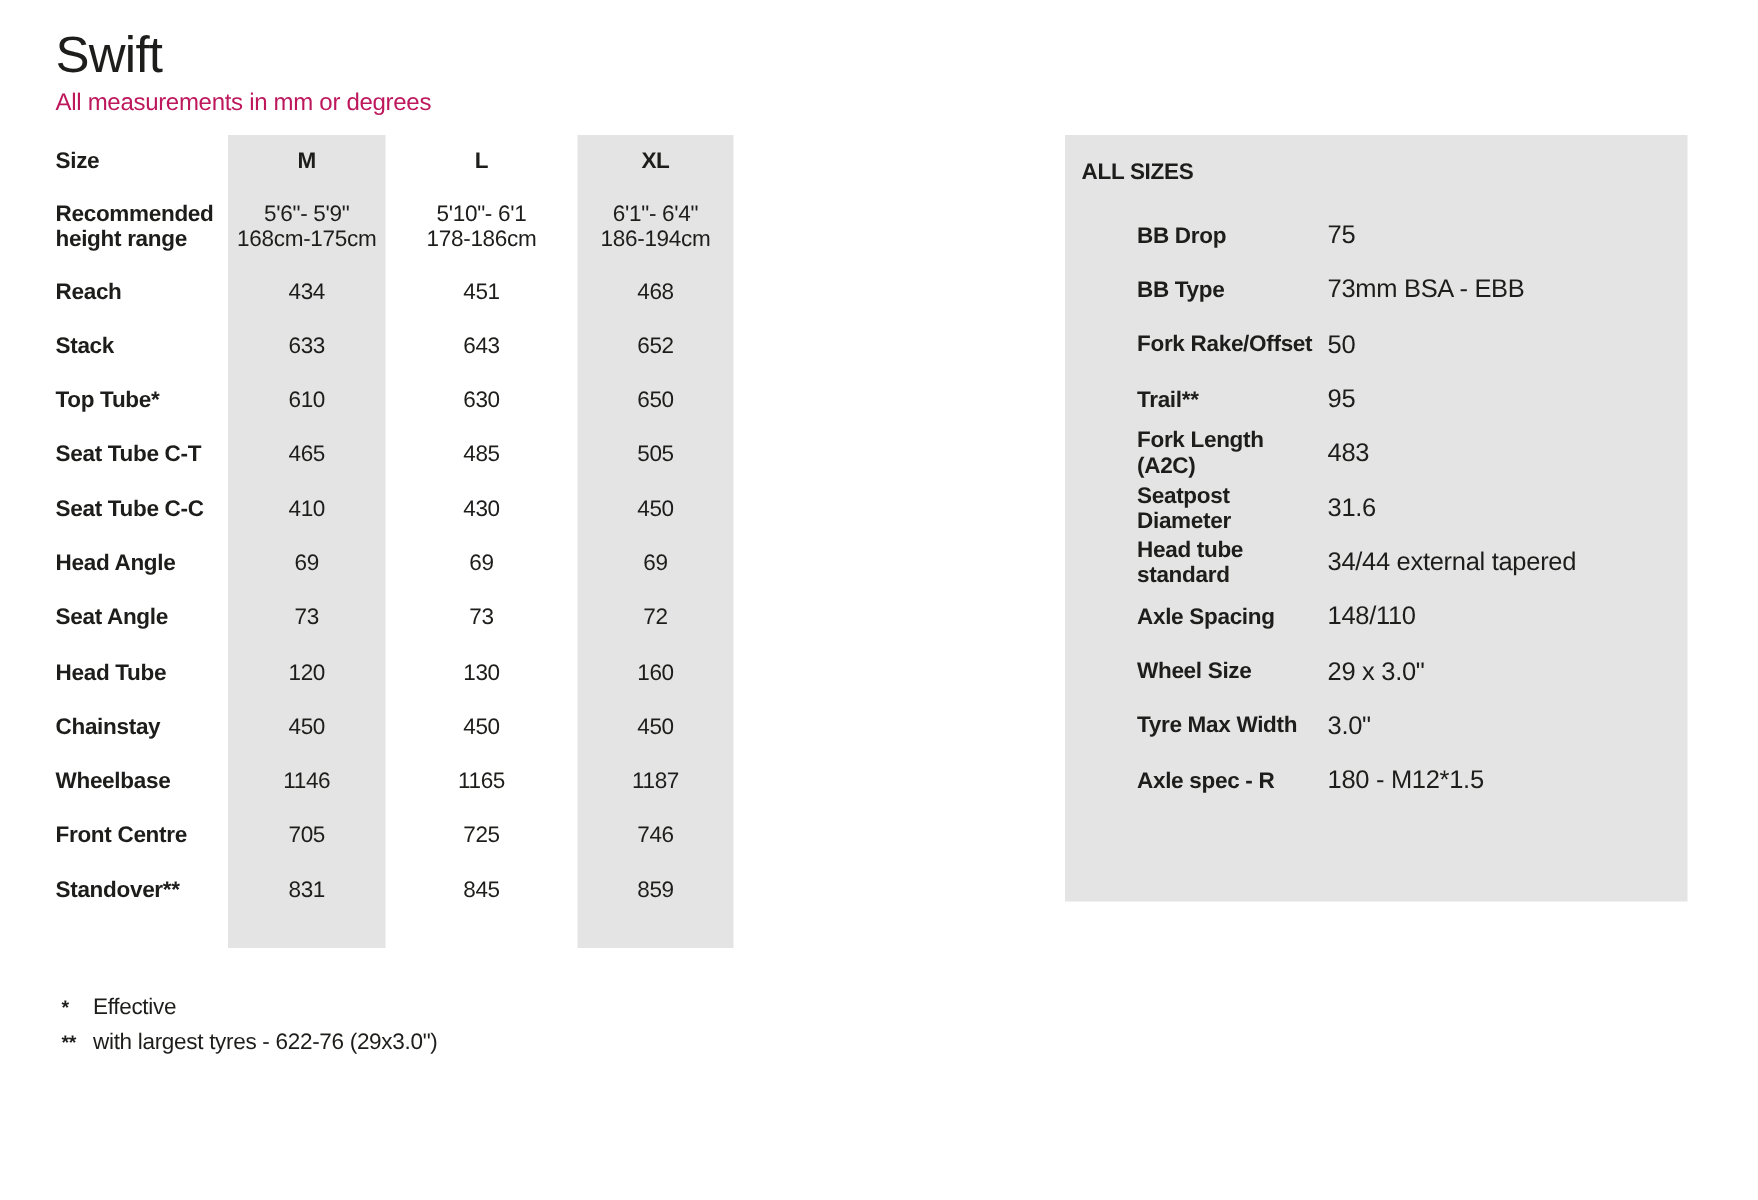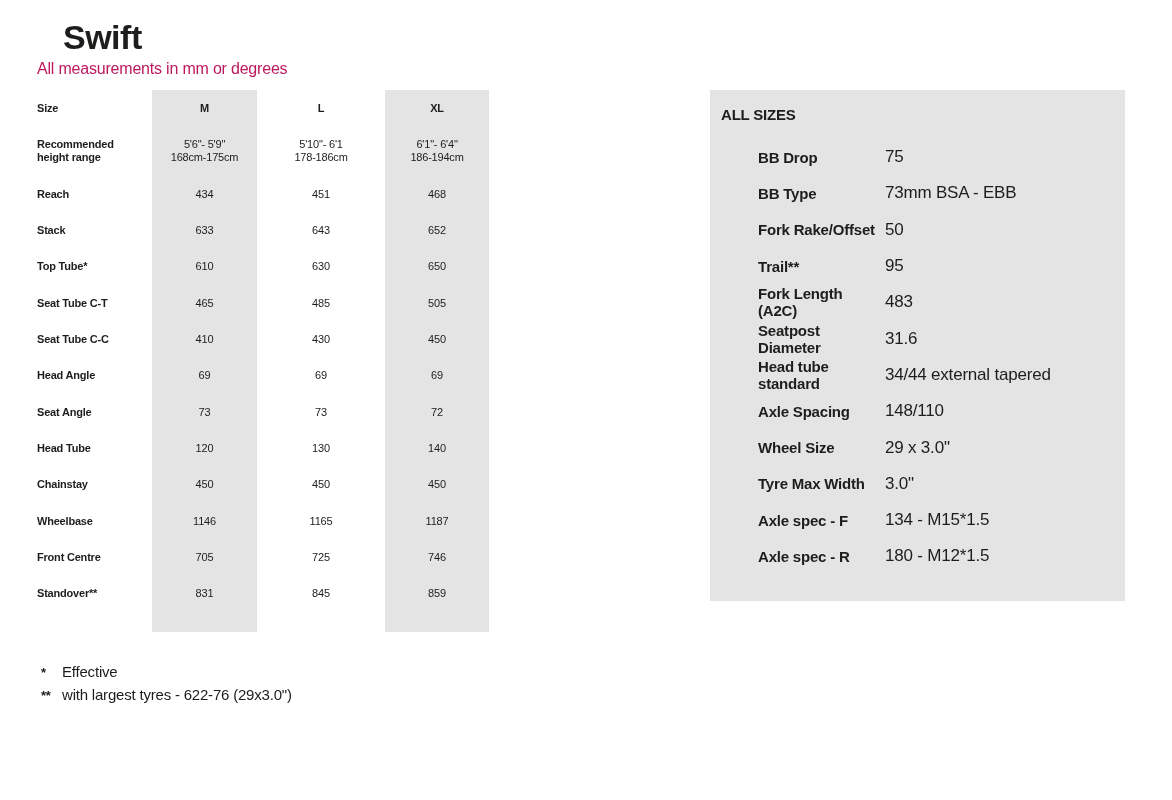--- a/index.html
+++ b/index.html
@@ -6,23 +6,22 @@
   html, body {
     width: 1172px; height: 800px;
     background: #ffffff;
     font-family: "Liberation Sans", sans-serif;
     color: #1d1d1b;
     position: relative;
     overflow: hidden;
   }
   .page-title {
     position: absolute; left: 37px; top: 20px;
-    font-size: 34px; font-weight: 700; letter-spacing: -0.5px;
+    font-size: 34px; font-weight: 400; letter-spacing: -0.5px;
     line-height: 1;
-    margin-left: 26px;
   }
   .page-subtitle {
     position: absolute; left: 37px; top: 60px;
     font-size: 16px; font-weight: 400; color: #be185d;
     letter-spacing: -0.2px;
   }
 
   
   .geo-table {
     position: absolute; left: 37px; top: 90px;
@@ -35,21 +34,21 @@
   .stripe-m  { left: 115px; width: 105px; }
   .stripe-xl { left: 348px; width: 104px; }
   .geo-grid {
     position: relative;
     display: grid;
     grid-template-columns: 115px 105px 128px 104px;
     grid-template-rows: 36px 50px repeat(12, 36.3px);
   }
   .cell {
     display: flex; align-items: center;
-    font-size: 11px; letter-spacing: -0.2px;
+    font-size: 15px; letter-spacing: -0.2px;
     line-height: 1.15;
   }
   .cell.lbl { justify-content: flex-start; font-weight: 700; }
   .cell.val { justify-content: center; text-align: center; font-weight: 400; }
   .cell.hdr { font-weight: 700; }
   .two-line { display: flex; flex-direction: column; align-items: center; }
   .two-line.start { align-items: flex-start; }
 
   
   .all-sizes {
@@ -161,21 +160,21 @@
     <div class="cell val">69</div>
 
     <div class="cell lbl">Seat Angle</div>
     <div class="cell val">73</div>
     <div class="cell val">73</div>
     <div class="cell val">72</div>
 
     <div class="cell lbl">Head Tube</div>
     <div class="cell val">120</div>
     <div class="cell val">130</div>
-    <div class="cell val">140</div>
+    <div class="cell val">160</div>
 
     <div class="cell lbl">Chainstay</div>
     <div class="cell val">450</div>
     <div class="cell val">450</div>
     <div class="cell val">450</div>
 
     <div class="cell lbl">Wheelbase</div>
     <div class="cell val">1146</div>
     <div class="cell val">1165</div>
     <div class="cell val">1187</div>
@@ -230,24 +229,20 @@
   </div>
   <div class="as-row">
     <div class="as-label">Wheel Size</div>
     <div class="as-value">29 x 3.0"</div>
   </div>
   <div class="as-row">
     <div class="as-label">Tyre Max Width</div>
     <div class="as-value">3.0"</div>
   </div>
   <div class="as-row">
-    <div class="as-label">Axle spec - F</div>
-    <div class="as-value">134 - M15*1.5</div>
-  </div>
-  <div class="as-row">
     <div class="as-label">Axle spec - R</div>
     <div class="as-value">180 - M12*1.5</div>
   </div>
 </div>
 
 <div class="footnotes">
   <div class="footnote">
     <span class="fn-marker">*</span>
     <span class="fn-text">Effective</span>
   </div>

